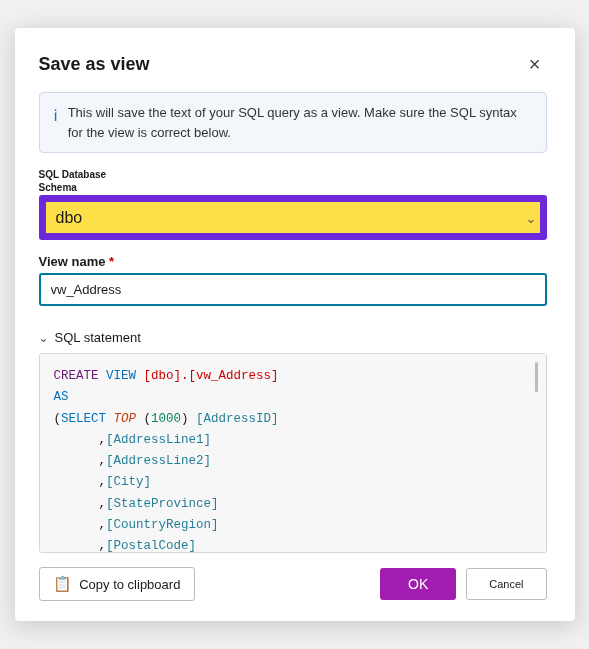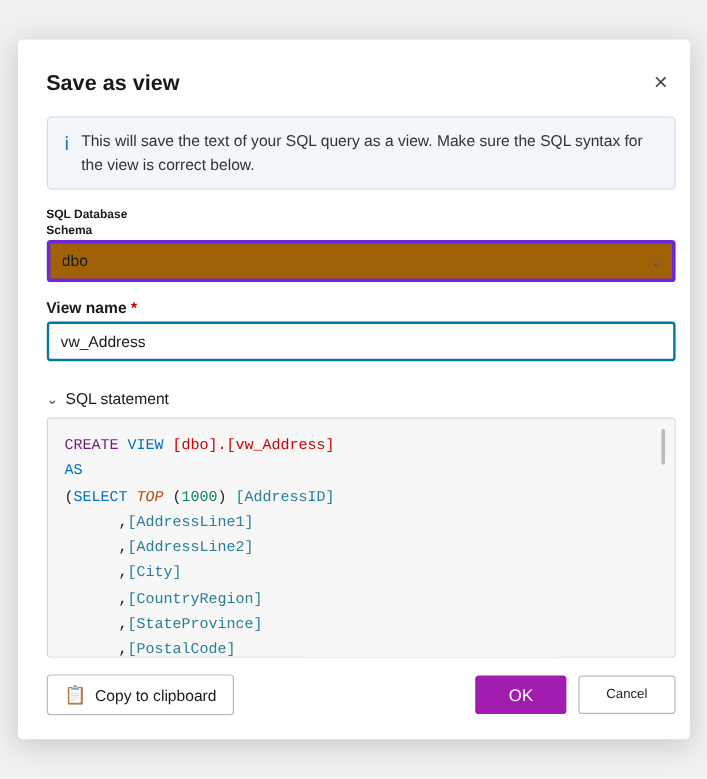--- a/index.html
+++ b/index.html
@@ -10,21 +10,21 @@
       justify-content: center;
       align-items: center;
       min-height: 100vh;
       font-size: 14px;
     }
     .dialog {
       background: #fff;
       border-radius: 4px;
       box-shadow: 0 4px 24px rgba(0,0,0,0.18);
       width: 560px;
-      padding: 24px 12px 20px 24px;
+      padding: 24px 28px 20px 24px;
       position: relative;
     }
     .dialog-header {
       display: flex;
       justify-content: space-between;
       align-items: center;
       margin-bottom: 16px;
     }
     .dialog-title {
       font-size: 18px;
@@ -71,25 +71,25 @@
       margin-bottom: 12px;
       font-size: 13px;
     }
     .select-wrapper {
       position: relative;
       margin-bottom: 14px;
     }
     .select-wrapper select {
       width: 100%;
       padding: 7px 32px 7px 10px;
-      border: 3px solid #6d28d9;
+      border: 7px solid #6d28d9;
       border-radius: 3px;
       appearance: none;
-      font-size: 13px;
-      background: #a16207;
+      font-size: 16px;
+      background: #fde047;
       color: #1a1a1a;
       cursor: pointer;
     }
     .select-wrapper .chevron {
       position: absolute;
       right: 10px;
       top: 50%;
       transform: translateY(-50%);
       pointer-events: none;
       color: #555;
@@ -256,24 +256,24 @@
       <div>
         <span style="color:#1a1a1a">&nbsp;&nbsp;&nbsp;&nbsp;&nbsp;&nbsp;,</span><span class="col-name">[AddressLine1]</span>
       </div>
       <div>
         <span style="color:#1a1a1a">&nbsp;&nbsp;&nbsp;&nbsp;&nbsp;&nbsp;,</span><span class="col-name">[AddressLine2]</span>
       </div>
       <div>
         <span style="color:#1a1a1a">&nbsp;&nbsp;&nbsp;&nbsp;&nbsp;&nbsp;,</span><span class="col-name">[City]</span>
       </div>
       <div>
+        <span style="color:#1a1a1a">&nbsp;&nbsp;&nbsp;&nbsp;&nbsp;&nbsp;,</span><span class="col-name">[StateProvince]</span>
+      </div>
+      <div>
         <span style="color:#1a1a1a">&nbsp;&nbsp;&nbsp;&nbsp;&nbsp;&nbsp;,</span><span class="col-name">[CountryRegion]</span>
-      </div>
-      <div>
-        <span style="color:#1a1a1a">&nbsp;&nbsp;&nbsp;&nbsp;&nbsp;&nbsp;,</span><span class="col-name">[StateProvince]</span>
       </div>
       <div>
         <span style="color:#1a1a1a">&nbsp;&nbsp;&nbsp;&nbsp;&nbsp;&nbsp;,</span><span class="col-name">[PostalCode]</span>
       </div>
 
     </div>
   </div>
 
   
   <div class="footer">

